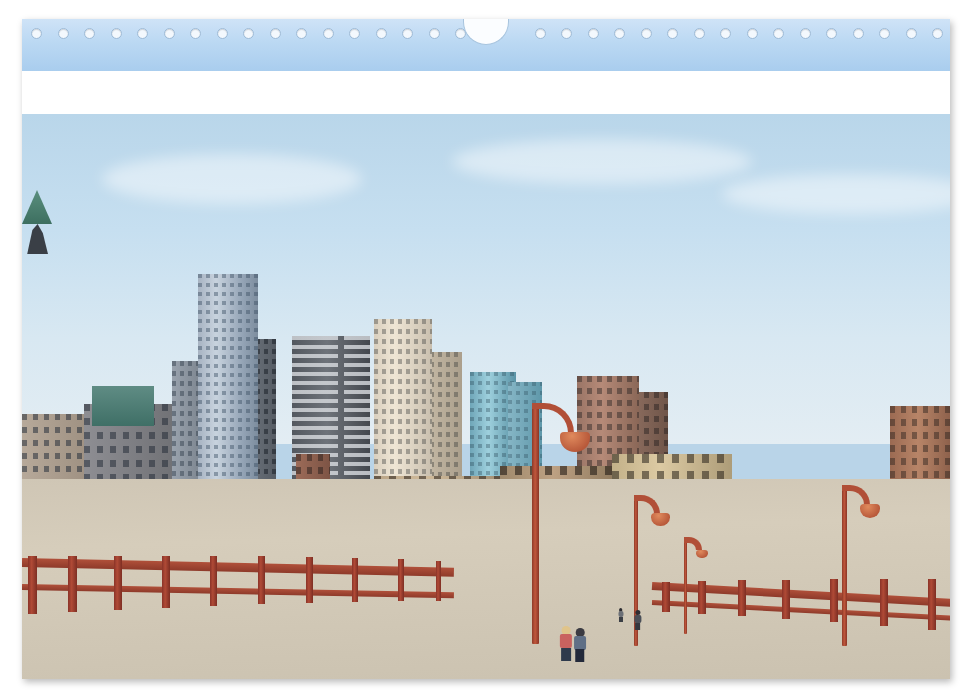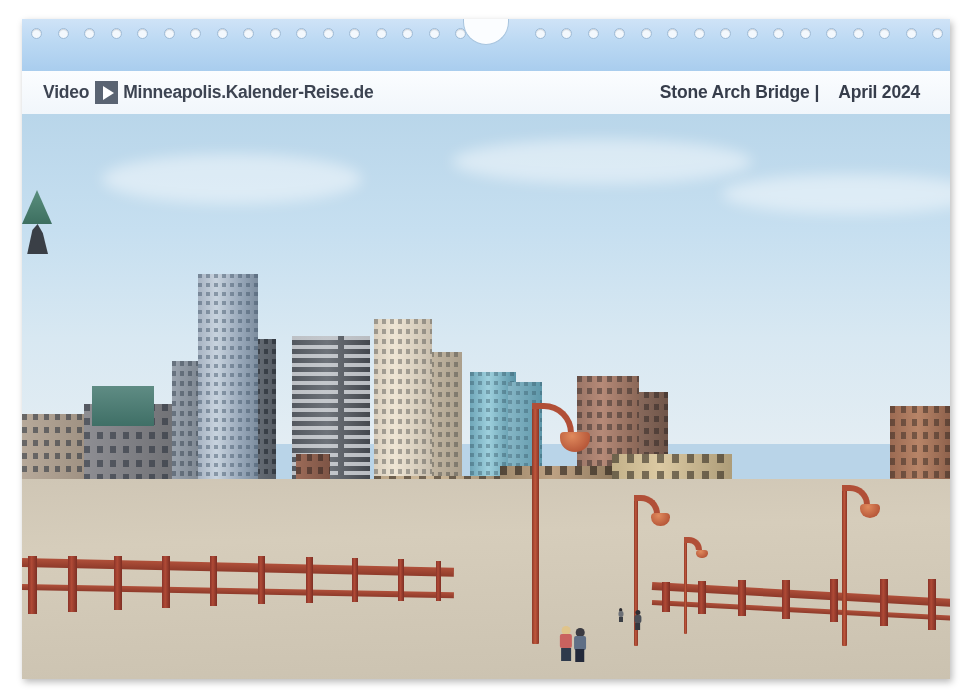--- a/index.html
+++ b/index.html
@@ -224,34 +224,20 @@
         <div class="hole" style="left: 777.5px;"></div>
         <div class="hole" style="left: 804px;"></div>
         <div class="hole" style="left: 830.5px;"></div>
         <div class="hole" style="left: 857px;"></div>
         <div class="hole" style="left: 883.5px;"></div>
         <div class="hole" style="left: 910px;"></div>
       </div>
     <div class="hang-notch"></div>
   </div>
 
-  <div class="titlebar">
-    <div class="brand">
-      <span class="brand-pre">Video</span>
-      <span class="play-box">
-          <span class="play-tri"></span>
-        </span>
-      <span class="brand-domain">Minneapolis.Kalender-Reise.de</span>
-    </div>
-    <div class="title-right">
-      <span class="title-place">Stone Arch Bridge</span>
-      <span class="title-sep">|</span>
-      <span class="title-month">April 2024</span>
-    </div>
-  </div>
 
   <div class="photo">
     <div class="photo-inner" id="scene">
       <div class="sky"></div>
     <div class="cloud" style="left: 80px; top: 40px; width: 260px; height: 50px;"></div>
         <div class="cloud" style="left: 430px; top: 25px; width: 300px; height: 45px;"></div>
         <div class="cloud" style="left: 700px; top: 60px; width: 260px; height: 40px;"></div>
         <div class="bld" style="left: 0px; top: 300px; width: 70px; height: 170px; background: linear-gradient(90deg, rgb(183, 169, 154), rgb(157, 143, 128)); z-index: 4;">
           <div class="win-grid" style="background-image: repeating-linear-gradient(90deg, rgba(40, 48, 60, 0.55) 0px, rgba(40, 48, 60, 0.55) 5px, transparent 5px, transparent 11px); background-size: 11px 13px; mask-image: repeating-linear-gradient(rgb(0, 0, 0) 0px, rgb(0, 0, 0) 6px, transparent 6px, transparent 13px);"></div>
         </div>

